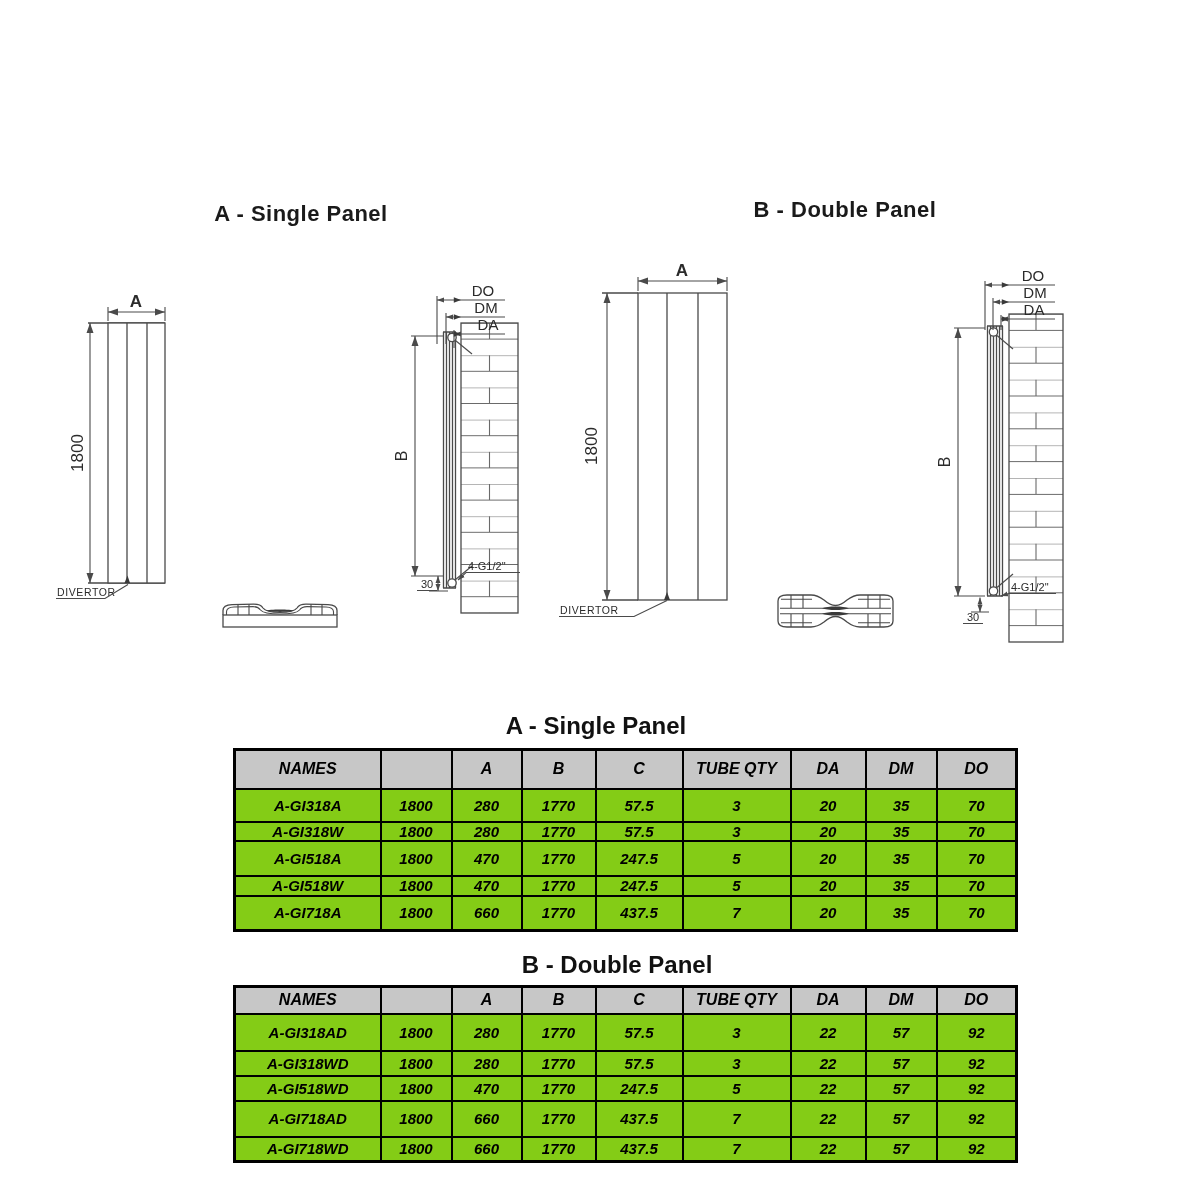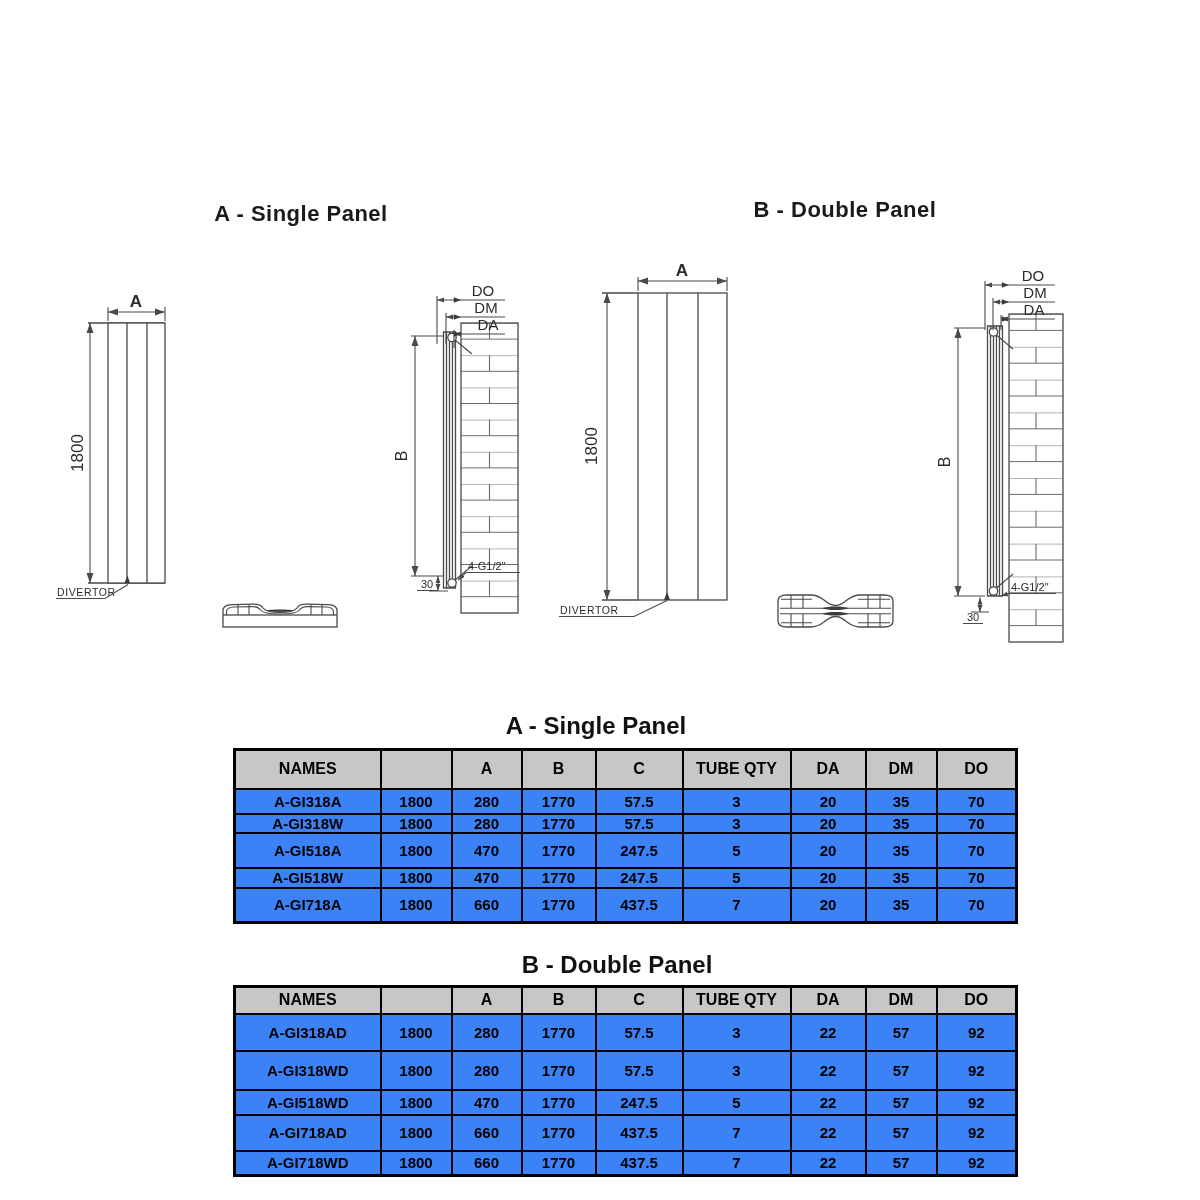--- a/index.html
+++ b/index.html
@@ -4,21 +4,21 @@
 <style>
   html,body{margin:0;padding:0;background:#fff;}
   .stage{position:relative;width:1200px;height:1200px;background:#ffffff;overflow:hidden;
          font-family:"Liberation Sans", sans-serif;}
   .stage svg{position:absolute;left:0;top:0;}
   .draw-title{position:absolute;width:300px;text-align:center;font-weight:bold;
               font-size:22px;color:#1a1a1a;letter-spacing:0.5px;}
   .tbl-title{position:absolute;width:320px;text-align:center;font-weight:bold;
              font-size:24px;color:#111;}
   table.spec{position:absolute;border-collapse:collapse;table-layout:fixed;
-             background:#3b82f6;border:3px solid #000;}
+             background:#84cc16;border:3px solid #000;font-style:italic;}
   table.spec th, table.spec td{border:2px solid #000;text-align:center;vertical-align:middle;
              padding:0;color:#000;overflow:hidden;white-space:nowrap;}
   table.spec th{background:#c7c7c7;font-size:16px;font-weight:bold;}
   table.spec td{font-size:15px;font-weight:bold;}
   
   .ln{stroke:#4a4a4a;stroke-width:1.3;fill:none;}
   .lnt{stroke:#4a4a4a;stroke-width:1.1;fill:none;}
   .wh{fill:#ffffff;}
   .dk{fill:#3a3a3a;stroke:none;}
   text.dlab{fill:#2b2b2b;font-family:"Liberation Sans",sans-serif;}
@@ -183,21 +183,21 @@
         <th>A</th>
         <th>B</th>
         <th>C</th>
         <th>TUBE QTY</th>
         <th>DA</th>
         <th>DM</th>
         <th>DO</th>
       </tr>
     </thead>
     <tbody>
-      <tr style="height:25px">
+      <tr style="height:33px">
         <td>A-GI318A</td>
           <td>1800</td>
           <td>280</td>
           <td>1770</td>
           <td>57.5</td>
           <td>3</td>
           <td>20</td>
           <td>35</td>
           <td>70</td>
       </tr>
@@ -280,21 +280,21 @@
         <td>A-GI318AD</td>
           <td>1800</td>
           <td>280</td>
           <td>1770</td>
           <td>57.5</td>
           <td>3</td>
           <td>22</td>
           <td>57</td>
           <td>92</td>
       </tr>
-      <tr style="height:39px">
+      <tr style="height:25px">
         <td>A-GI318WD</td>
           <td>1800</td>
           <td>280</td>
           <td>1770</td>
           <td>57.5</td>
           <td>3</td>
           <td>22</td>
           <td>57</td>
           <td>92</td>
       </tr>

